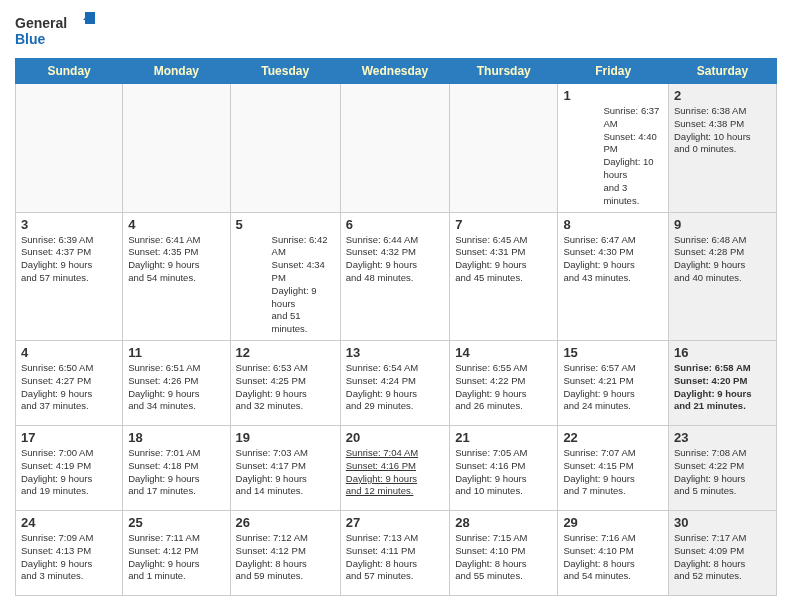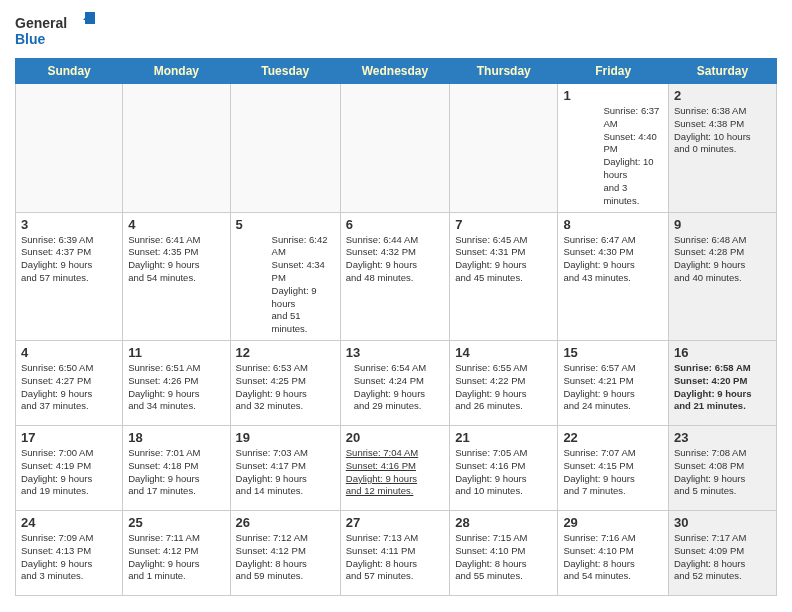--- a/index.html
+++ b/index.html
@@ -165,21 +165,21 @@
           </td>
           <td>
             <span class="day-num">12</span>
             <div class="day-info" style="white-space: pre-line;">Sunrise: 6:53 AM
 Sunset: 4:25 PM
 Daylight: 9 hours
 and 32 minutes.</div>
           </td>
           <td>
             <span class="day-num">13</span>
-            <div class="day-info" style="white-space: pre-line; margin-left: 8px;">Sunrise: 6:54 AM
+            <div class="day-info" style="white-space: pre-line;">Sunrise: 6:54 AM
 Sunset: 4:24 PM
 Daylight: 9 hours
 and 29 minutes.</div>
           </td>
           <td>
             <span class="day-num">14</span>
             <div class="day-info" style="white-space: pre-line;">Sunrise: 6:55 AM
 Sunset: 4:22 PM
 Daylight: 9 hours
 and 26 minutes.</div>
@@ -238,21 +238,21 @@
           <td>
             <span class="day-num">22</span>
             <div class="day-info" style="white-space: pre-line;">Sunrise: 7:07 AM
 Sunset: 4:15 PM
 Daylight: 9 hours
 and 7 minutes.</div>
           </td>
           <td class="shaded">
             <span class="day-num">23</span>
             <div class="day-info" style="white-space: pre-line;">Sunrise: 7:08 AM
-Sunset: 4:08 PM
+Sunset: 4:22 PM
 Daylight: 9 hours
 and 5 minutes.</div>
           </td>
         </tr>
         <tr>
           <td>
             <span class="day-num">24</span>
             <div class="day-info" style="white-space: pre-line;">Sunrise: 7:09 AM
 Sunset: 4:13 PM
 Daylight: 9 hours

